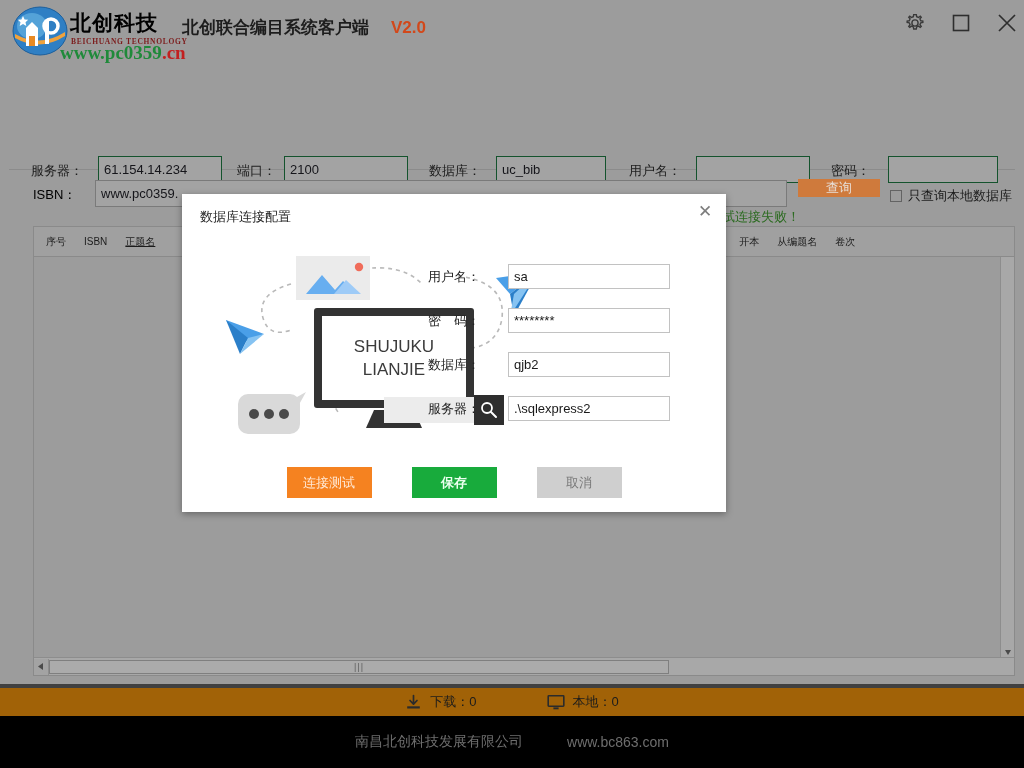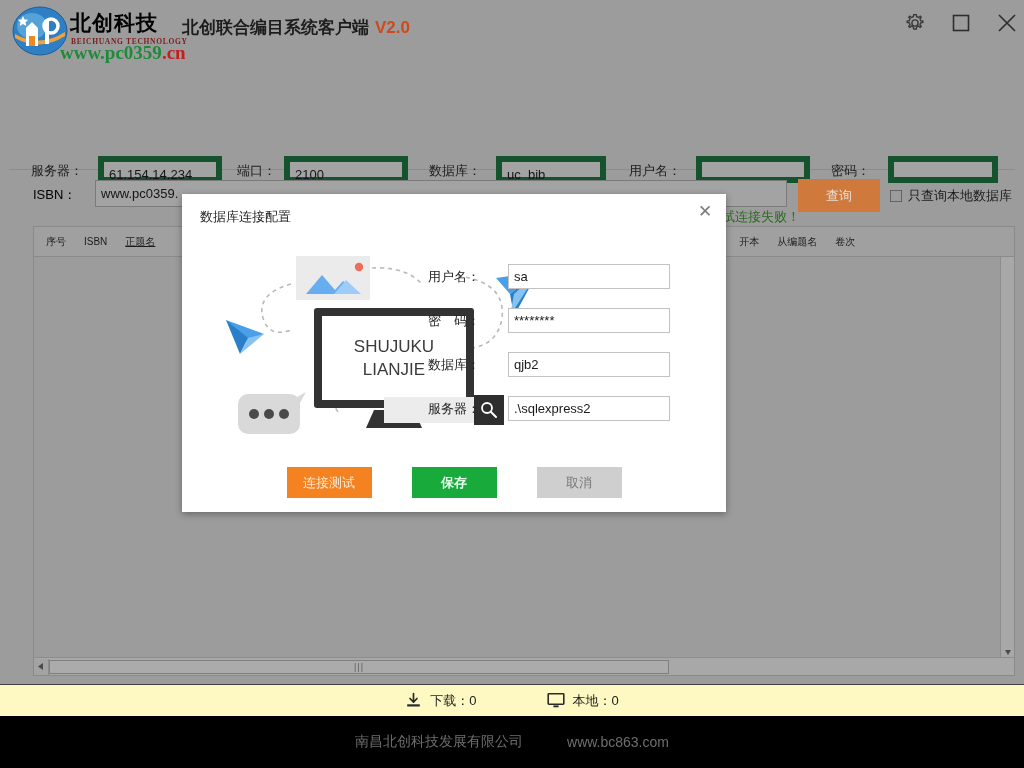--- a/index.html
+++ b/index.html
@@ -37,21 +37,21 @@
     position: absolute; left: 63px; top: 33px;
     font-family: "Liberation Serif", serif;
     font-size: 7.5px; font-weight: bold; color: #7c1b1b;
     letter-spacing: 0.7px;
   }
   #app-title {
     position: absolute; left: 182px; top: 16px;
     font-size: 17px; color: #1d1d1d; font-weight: bold;
     white-space: nowrap;
   }
-  #app-title .ver { color: #d2481a; margin-left: 6px; }
+  #app-title .ver { color: #d2481a; margin-left: 22px; }
 
   
   .wm { position: absolute; pointer-events: none; }
   #wm-cn {
     left: 106px; top: 6px;
     font-family: "DejaVu Sans", sans-serif;
     font-size: 34px; font-weight: bold;
     color: rgba(60,110,200,0.42);
     letter-spacing: 2px; white-space: nowrap;
   }
@@ -77,21 +77,21 @@
     background: #9c9c9c;
     border-bottom: 1px solid #8b8b8b;
   }
   .fld-label {
     position: absolute; font-size: 13px; color: #1c1c1c; top: 92px;
     white-space: nowrap;
   }
   .fld-input {
     position: absolute; top: 86px; height: 27px;
     background: #a3a3a3;
-    border: 6px solid #14532d;
+    border: 1px solid #14532d;
     font-size: 13px; color: #15151a;
     padding: 0 5px; line-height: 25px;
     font-family: "Liberation Sans", sans-serif;
   }
   .mbtn {
     position: absolute; top: 130px; height: 30px;
     display: flex; align-items: center; justify-content: center;
     font-size: 13px; color: #e8ece8;
     cursor: pointer; user-select: none;
   }
@@ -112,21 +112,21 @@
   }
   #isbn-label {
     position: absolute; left: 0px; top: 10px; font-size: 13px; color: #000000;
   }
   #isbn-input {
     position: absolute; left: 62px; top: 4px; width: 692px; height: 27px;
     background: #a3a3a3; border: 1px solid #7a7a7a;
     font-size: 13px; color: #15151a; padding: 0 5px; line-height: 25px;
   }
   #btn-query {
-    position: absolute; left: 765px; top: 3px; width: 82px; height: 33px;
+    position: absolute; left: 765px; top: 3px; width: 82px; height: 18px;
     background: #cf7a3c; color: #e7ddd5; font-size: 13px;
     display: flex; align-items: center; justify-content: center;
     cursor: pointer; user-select: none;
   }
   #chk-local {
     position: absolute; left: 857px; top: 11px;
     display: flex; align-items: center; gap: 6px;
     font-size: 13px; color: #1c1c1c; white-space: nowrap;
   }
   .cbox {
@@ -174,21 +174,21 @@
     height: 14px; background: #ababab;
     border: 1px solid #7f7f7f;
     flex: 0 0 620px;
     display: flex; align-items: center; justify-content: center;
   }
   #hs-thumb .grip { font-size: 9px; color: #5e5e5e; letter-spacing: 1px; }
 
   
   #statusbar {
     position: absolute; left: 0; top: 684px; width: 1024px; height: 32px;
-    background: #fef9c3; border-top: 1px solid #404040;
+    background: #a16207; border-top: 4px solid #404040;
     display: flex; align-items: center; justify-content: center; gap: 70px;
   }
   .stat-item {
     display: flex; align-items: center; gap: 8px;
     font-size: 13px; color: #1c1c1c;
   }
 
   
   #footer {
     position: absolute; left: 0; top: 716px; width: 1024px; height: 52px;

